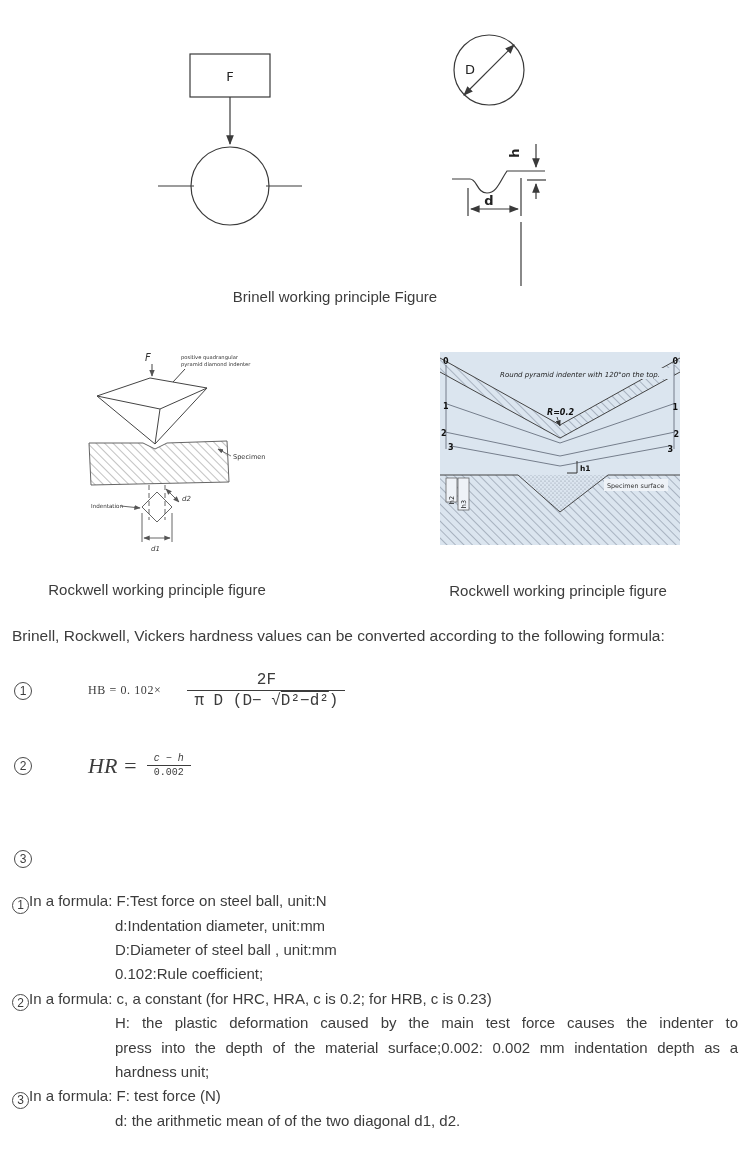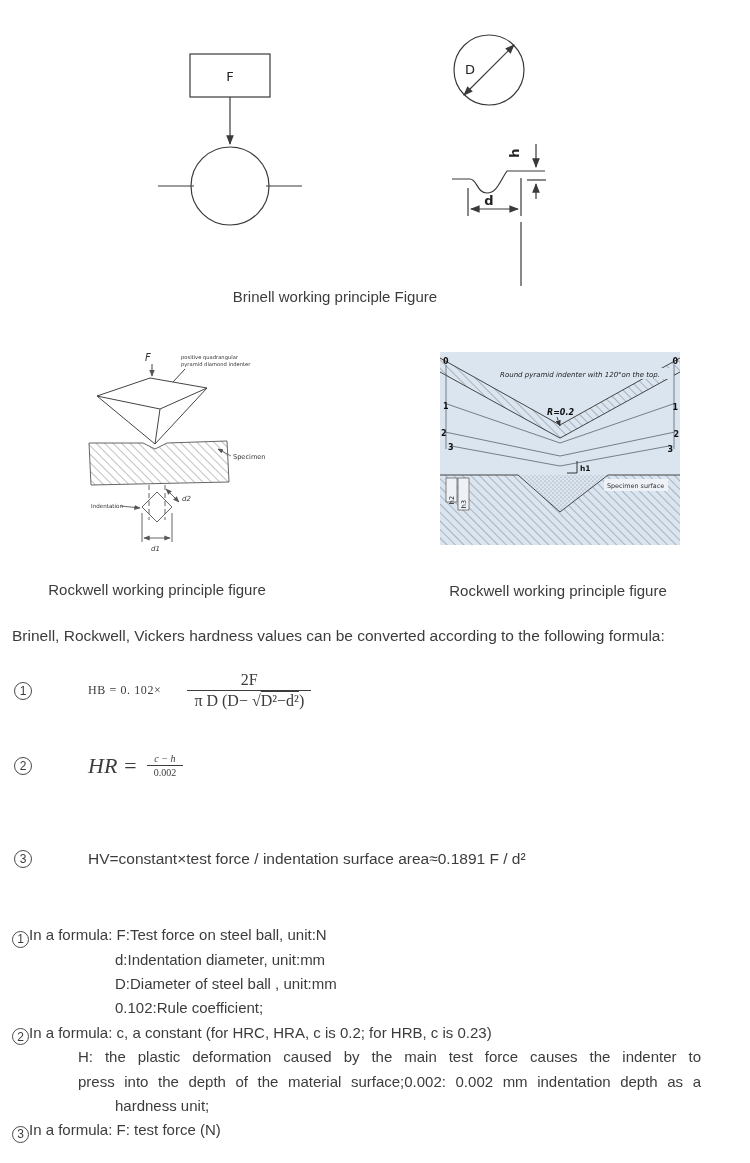--- a/index.html
+++ b/index.html
@@ -7,27 +7,27 @@
   body { width:750px; height:1163px; position:relative; overflow:hidden;
          font-family:"Liberation Sans", sans-serif; color:#3c3c3c; }
   .abs { position:absolute; }
   .caption { font-size:15px; color:#3c3c3c; text-align:center; }
   .serif { font-family:"Liberation Serif", serif; }
   .ital { font-style:italic; }
   .circ { display:inline-flex; align-items:center; justify-content:center;
           width:18px; height:18px; border:1.3px solid #4a4a4a; border-radius:50%;
           font-size:12px; color:#3c3c3c; flex:0 0 auto; line-height:1; }
   .frow { display:flex; align-items:center; }
-  .frac { display:inline-block; text-align:center; vertical-align:middle; }
+  .frac { display:inline-block; text-align:center; vertical-align:middle;font-family:Liberation Mono, monospace; }
   .frac .num, .frac .den { display:block; padding:1px 7px; }
   .frac .den { border-top:1.4px solid #3c3c3c; }
   .overl { text-decoration:overline; }
   .notes { font-size:15px; line-height:24.4px; }
   .cont { margin-left:103px; }
-  .just { margin-left:66px; width:623px; text-align:justify; text-align-last:justify; }
+  .just { margin-left:103px; width:623px; text-align:justify; text-align-last:justify; }
   svg text { font-family:"DejaVu Sans", sans-serif; }
 </style>
 </head>
 <body>
 
 <svg class="abs" style="top:0;left:0" width="750" height="308" viewBox="0 0 750 308">
   <defs>
     <marker id="a1" viewBox="0 0 10 10" refX="9" refY="5" markerWidth="8" markerHeight="8" orient="auto-start-reverse">
       <path d="M0,1 L10,5 L0,9 z" fill="#3a3a3a"></path>
     </marker>
@@ -183,32 +183,32 @@
   <span class="circ">2</span>
   <span class="serif ital" style="margin-left:56px;font-size:22px">HR =</span>
   <span class="frac serif" style="margin-left:9px;font-size:10px">
     <span class="num ital">c − h</span>
     <span class="den">0.002</span>
   </span>
 </div>
 
 <div class="abs frow" style="top:850px;left:14px">
   <span class="circ">3</span>
-  <span style="margin-left:56px;font-size:15.5px">HV=constant×test force / indentation surface area≈0.1891 F / d²</span>
-</div>
-
-<div class="abs notes" style="top:923px;left:12px;width:728px">
+</div>
+
+<div class="abs notes" style="top:889px;left:12px;width:728px">
   <div>
     <div><span class="circ" style="width:17px;height:17px;vertical-align:-3px">1</span><span>In a formula:</span> <span>F:Test force on steel ball, unit:N</span></div>
     <div class="cont">d:Indentation diameter, unit:mm</div>
     <div class="cont">D:Diameter of steel ball , unit:mm</div>
     <div class="cont">0.102:Rule coefficient;</div>
   </div>
   <div>
     <div><span class="circ" style="width:17px;height:17px;vertical-align:-3px">2</span><span>In a formula:</span> <span>c, a constant (for HRC, HRA, c is 0.2; for HRB, c is 0.23)</span></div>
     <div class="just">H: the plastic deformation caused by the main test force causes the indenter to</div>
     <div class="just">press into the depth of the material surface;0.002: 0.002 mm indentation depth as a</div>
     <div class="cont">hardness unit;</div>
   </div>
   <div>
     <div><span class="circ" style="width:17px;height:17px;vertical-align:-3px">3</span><span>In a formula:</span> <span>F: test force (N)</span></div>
+    <div class="cont">d: the arithmetic mean of of the two diagonal d1, d2.</div>
   </div>
 </div>
 
 </body></html>

